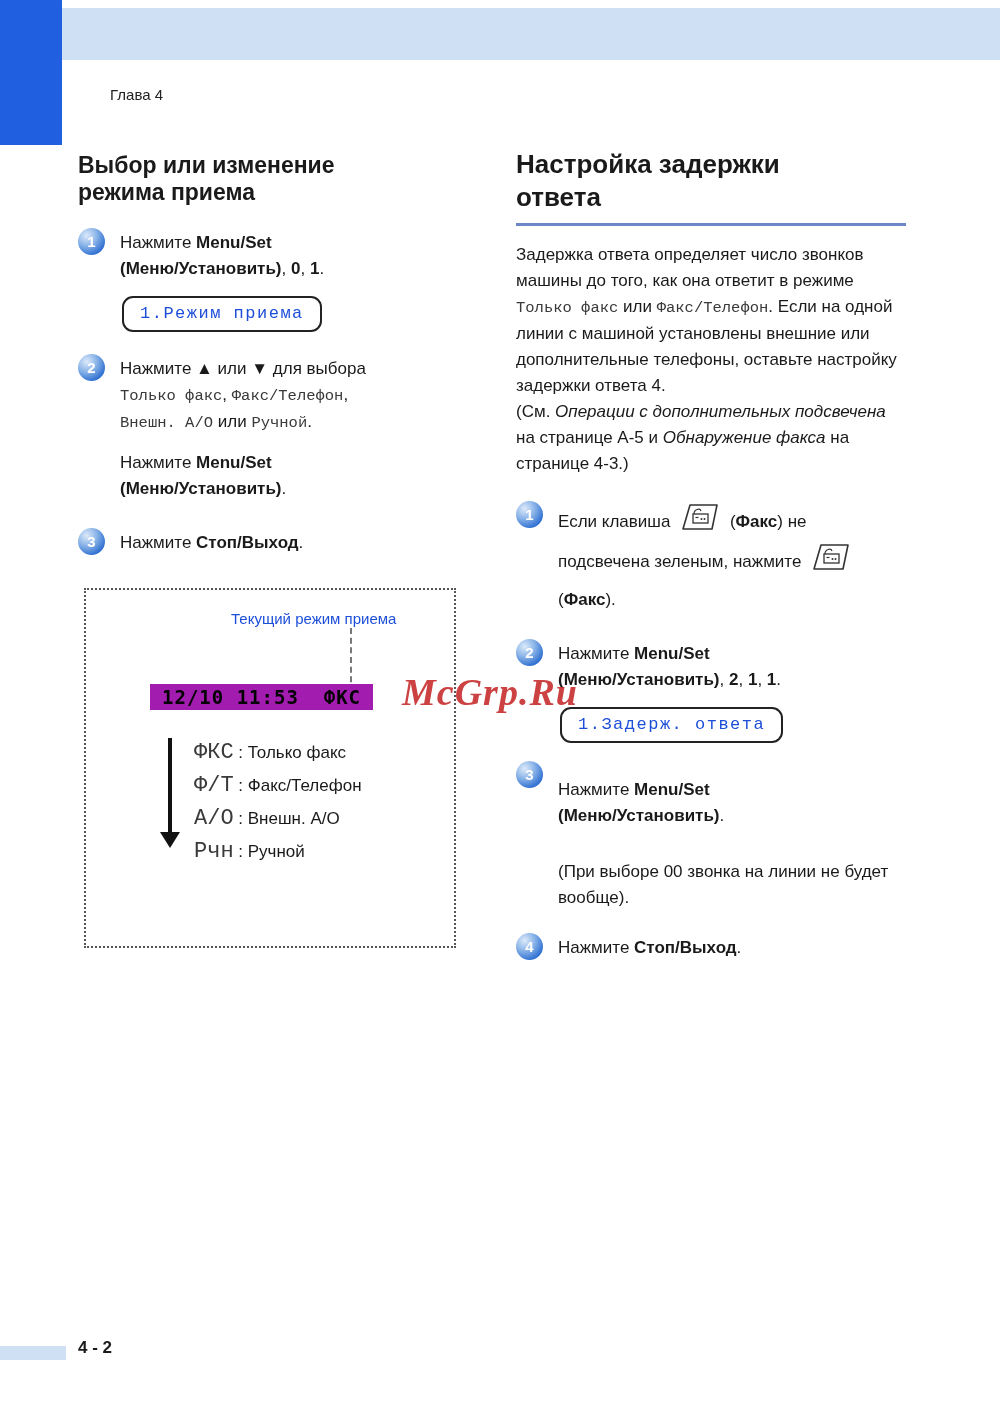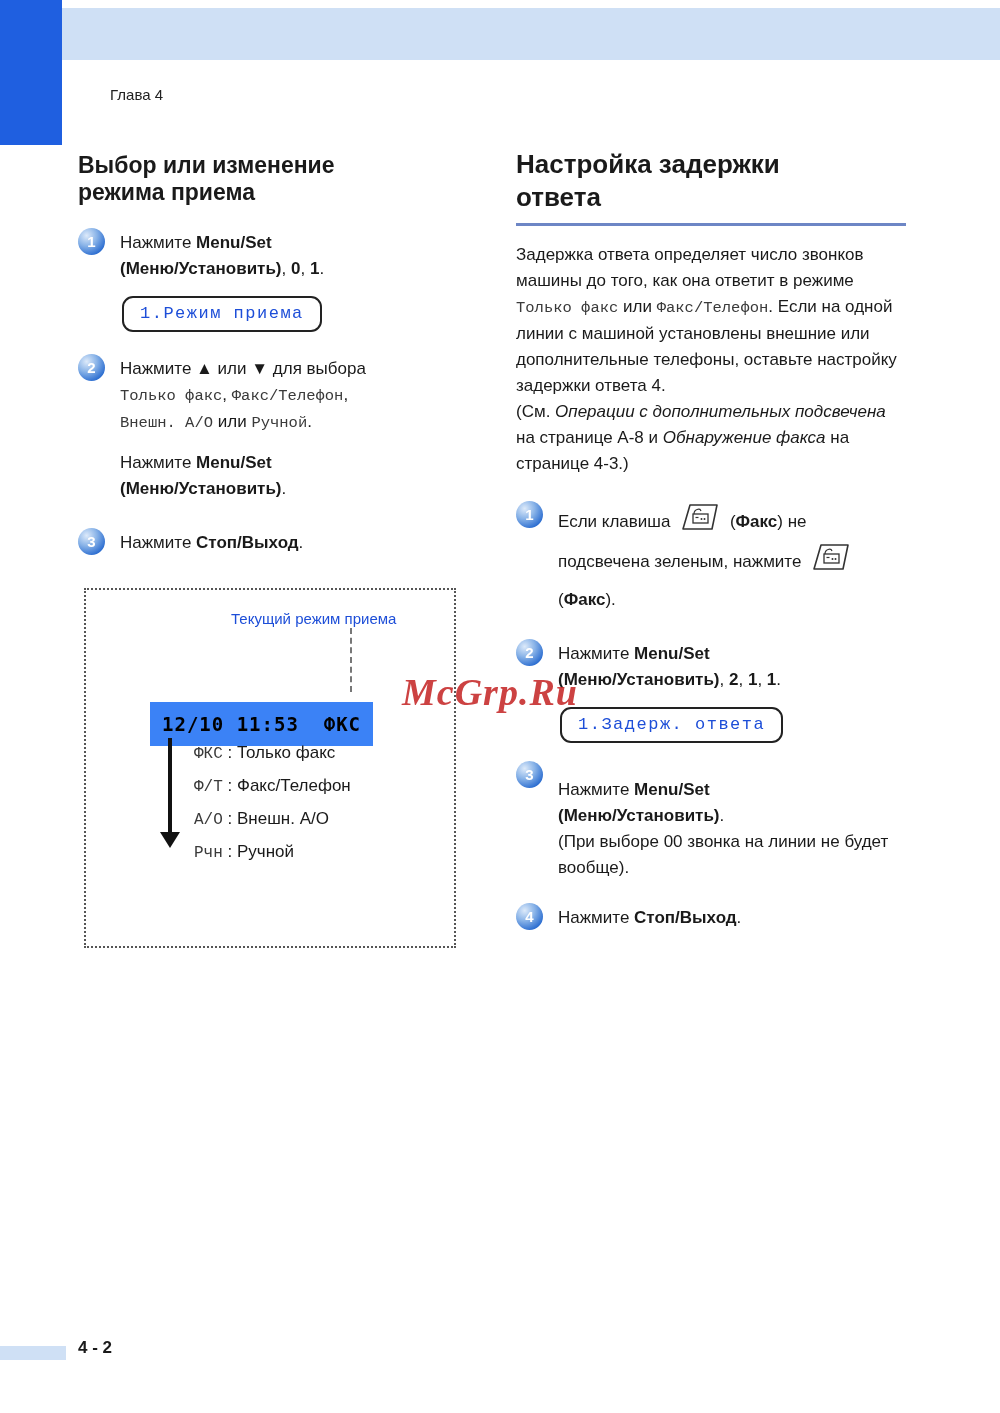--- a/index.html
+++ b/index.html
@@ -41,30 +41,30 @@
     padding:3px 16px; margin:14px 0 0 44px;
     font-family:"Liberation Mono","DejaVu Sans Mono",monospace;
     font-size:17px; letter-spacing:1.5px; color:#1d4ed8; white-space:pre;
   }
 
   
   .diagram { position:relative; margin:32px 0 0 6px; width:372px; height:360px; border:2px dotted #555; }
   .diag-caption { position:absolute; left:145px; top:16px; font-size:15px; color:#1d4ed8; }
   .connector { position:absolute; left:264px; top:38px; height:64px; width:0; border-left:2px dashed #777; }
   .lcd-display {
-    position:absolute; left:64px; top:112px; background:#3b82f6; color:#000;
-    padding:9px 12px; font-family:"DejaVu Sans Mono","Liberation Mono",monospace;
+    position:absolute; left:64px; top:94px; background:#a21caf; color:#000;
+    padding:0 12px; font-family:"DejaVu Sans Mono","Liberation Mono",monospace;
     font-weight:bold; font-size:19px; letter-spacing:1px; white-space:pre;
   }
   .arrow-line { position:absolute; left:82px; top:148px; width:4px; height:96px; background:#111; }
   .arrow-head { position:absolute; left:74px; top:242px; width:0; height:0;
     border-left:10px solid transparent; border-right:10px solid transparent; border-top:16px solid #111; }
   .mode-rows { position:absolute; left:108px; top:150px; }
   .mode-row { height:33px; font-size:17px; white-space:pre; }
-  .mode-row .mono { font-size:16px; }
+  .mode-row .mono { font-size:22px; }
 
   
   .fax-key { display:inline-block; vertical-align:middle; margin:0 6px; }
   .step1-right { line-height:34px; }
 
   
   .watermark {
     position:absolute; left:402px; top:670px; z-index:10;
     font-family:"Liberation Serif","DejaVu Serif",serif;
     font-style:italic; font-weight:bold; font-size:38px;
@@ -135,21 +135,21 @@
 
   </div>
 
   <div class="col-right">
 
     <div class="h-right">Настройка задержки ответа</div>
     <div class="rule"></div>
 
     <div class="para">
       <span>Задержка ответа определяет число звонков машины до того, как она ответит в режиме </span><span class="mono">Только факс</span><span> или </span><span class="mono">Факс/Телефон</span><span>. Если на одной линии с машиной установлены внешние или дополнительные телефоны, оставьте настройку задержки ответа 4.</span><br>
-      <span>(См. </span><span class="it">Операции с дополнительных подсвечена</span><span> на странице А-8 и </span><span class="it">Обнаружение факса</span><span> на странице 4-3.)</span>
+      <span>(См. </span><span class="it">Операции с дополнительных подсвечена</span><span> на странице А-5 и </span><span class="it">Обнаружение факса</span><span> на странице 4-3.)</span>
     </div>
 
     <div class="step" style="margin-top:26px">
       <div class="stepnum">1</div>
       <div class="step-text step1-right">
         <span>Если клавиша</span>
         <span class="fax-key"><svg width="38" height="28" viewBox="0 0 38 28">
               <polygon points="9,2 36,2 31,26 2,26" fill="#fff" stroke="#333" stroke-width="1.6" stroke-linejoin="round"></polygon>
               <rect x="12" y="11" width="15" height="9" fill="none" stroke="#333" stroke-width="1.3"></rect>
               <path d="M13 11 C13 6 19 5 20 8" fill="none" stroke="#333" stroke-width="1.2"></path>
@@ -180,21 +180,21 @@
 
     <div class="lcd-box">1.Задерж. ответа</div>
 
     <div class="step" style="margin-top:20px">
       <div class="stepnum">3</div>
       <div class="step-text">
         <div style="margin-top:14px">
           <span>Нажмите </span><b>Menu/Set</b><br>
           <b>(Меню/Установить)</b><span>.</span>
         </div>
-        <div style="margin-top:0">
+        <div style="margin-top:30px">
           <span>(При выборе 00 звонка на линии не будет вообще).</span>
         </div>
       </div>
     </div>
 
     <div class="step">
       <div class="stepnum">4</div>
       <div class="step-text">
         <span>Нажмите </span><b>Стоп/Выход</b><span>.</span>
       </div>

